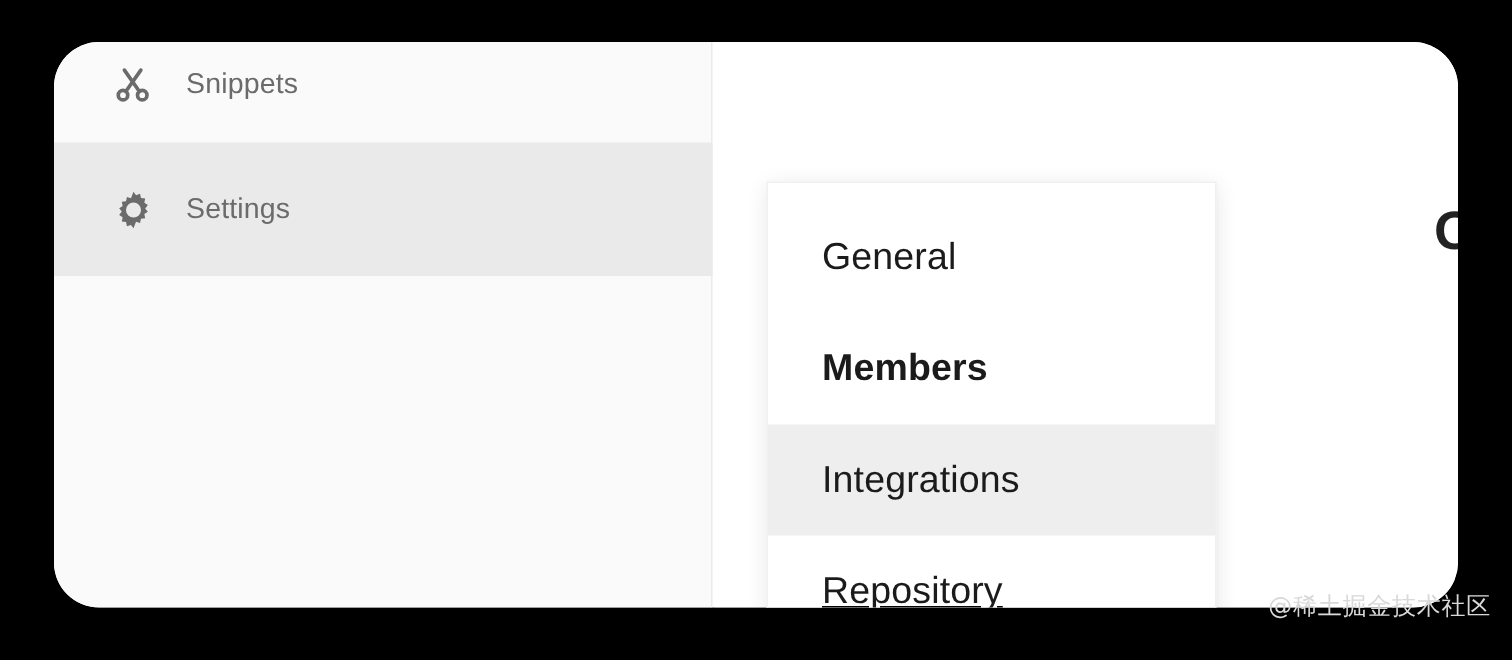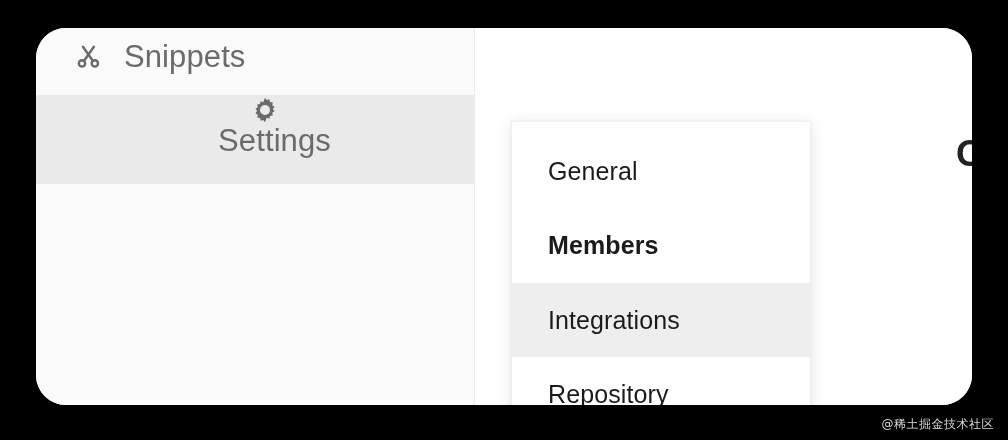--- a/index.html
+++ b/index.html
@@ -44,21 +44,21 @@
   }
   .nav-item.selected { background:#eaeaea; }
   .nav-icon {
     width:30px; height:30px;
     flex:0 0 30px;
     display:flex; align-items:center; justify-content:center;
     margin-right:20px;
   }
   .nav-icon svg { display:block; }
   .nav-label {
-    font-size:31px;
+    font-size:19px;
     color:#6b6b6b;
     letter-spacing:0.1px;
     line-height:1;
   }
 
   
   #content {
     position:absolute;
     left:440px; top:0;
     width:496px; height:377px;
@@ -100,22 +100,22 @@
     font-size:25px;
     color:#1b1b1b;
     letter-spacing:0.1px;
     line-height:1;
     text-align:center;
   }
 
   
   #watermark {
     position:absolute;
-    right:14px; bottom:7px;
-    font-size:12px;
+    right:14px; bottom:25px;
+    font-size:16px;
     color:#d8d8d8;
     font-family:"DejaVu Sans", sans-serif;
     letter-spacing:0.5px;
     z-index:20;
     white-space:nowrap;
   }
 </style>
 </head>
 <body>
 
@@ -130,21 +130,21 @@
           <svg width="28" height="28" viewBox="0 0 24 24" fill="none" stroke="#6b6b6b" stroke-width="2.1" stroke-linecap="round" stroke-linejoin="round">
             <circle cx="6" cy="17.5" r="2.7"></circle>
             <circle cx="17" cy="17.5" r="2.7"></circle>
             <line x1="16.2" y1="3.2" x2="7.6" y2="15.4"></line>
             <line x1="6.8" y1="3.2" x2="15.4" y2="15.4"></line>
           </svg>
         </span>
         <span class="nav-label">Snippets</span>
       </div>
 
-      <div class="nav-item selected" style="top:67px;flex-direction:column;">
+      <div class="nav-item selected" style="top:67px;">
         <span class="nav-icon">
           <svg width="28" height="28" viewBox="0 0 24 24">
             <path fill="#6b6b6b" d="M12 1.6l1.45 1.9 2.3-.72.52 2.36 2.4.33-.47 2.37 2.0 1.36-1.5 1.89 1.5 1.89-2.0 1.36.47 2.37-2.4.33-.52 2.36-2.3-.72L12 22.4l-1.45-1.9-2.3.72-.52-2.36-2.4-.33.47-2.37-2.0-1.36 1.5-1.89-1.5-1.89 2.0-1.36-.47-2.37 2.4-.33.52-2.36 2.3.72z"></path>
             <circle cx="12" cy="12" r="4.3" fill="#eaeaea"></circle>
           </svg>
         </span>
         <span class="nav-label">Settings</span>
       </div>
 
     </nav>

